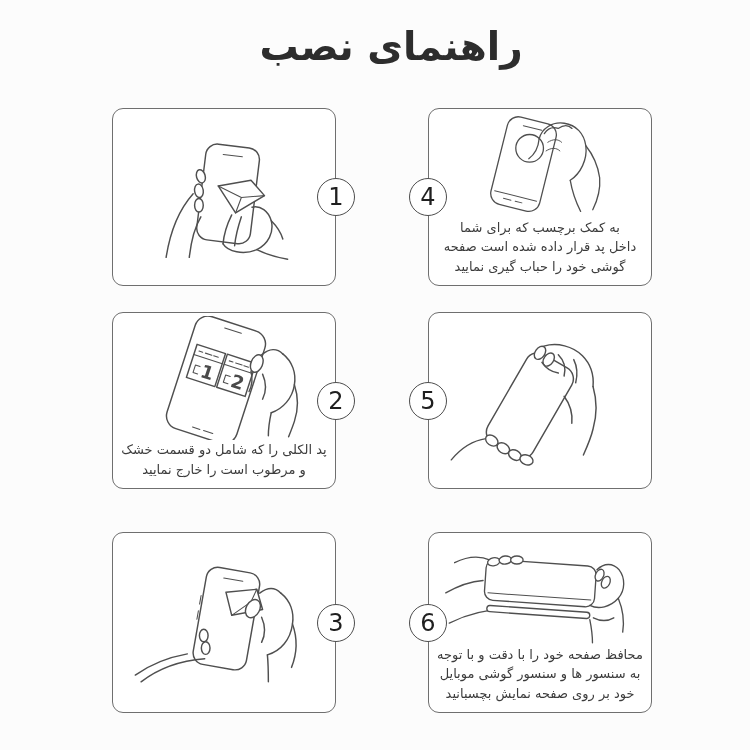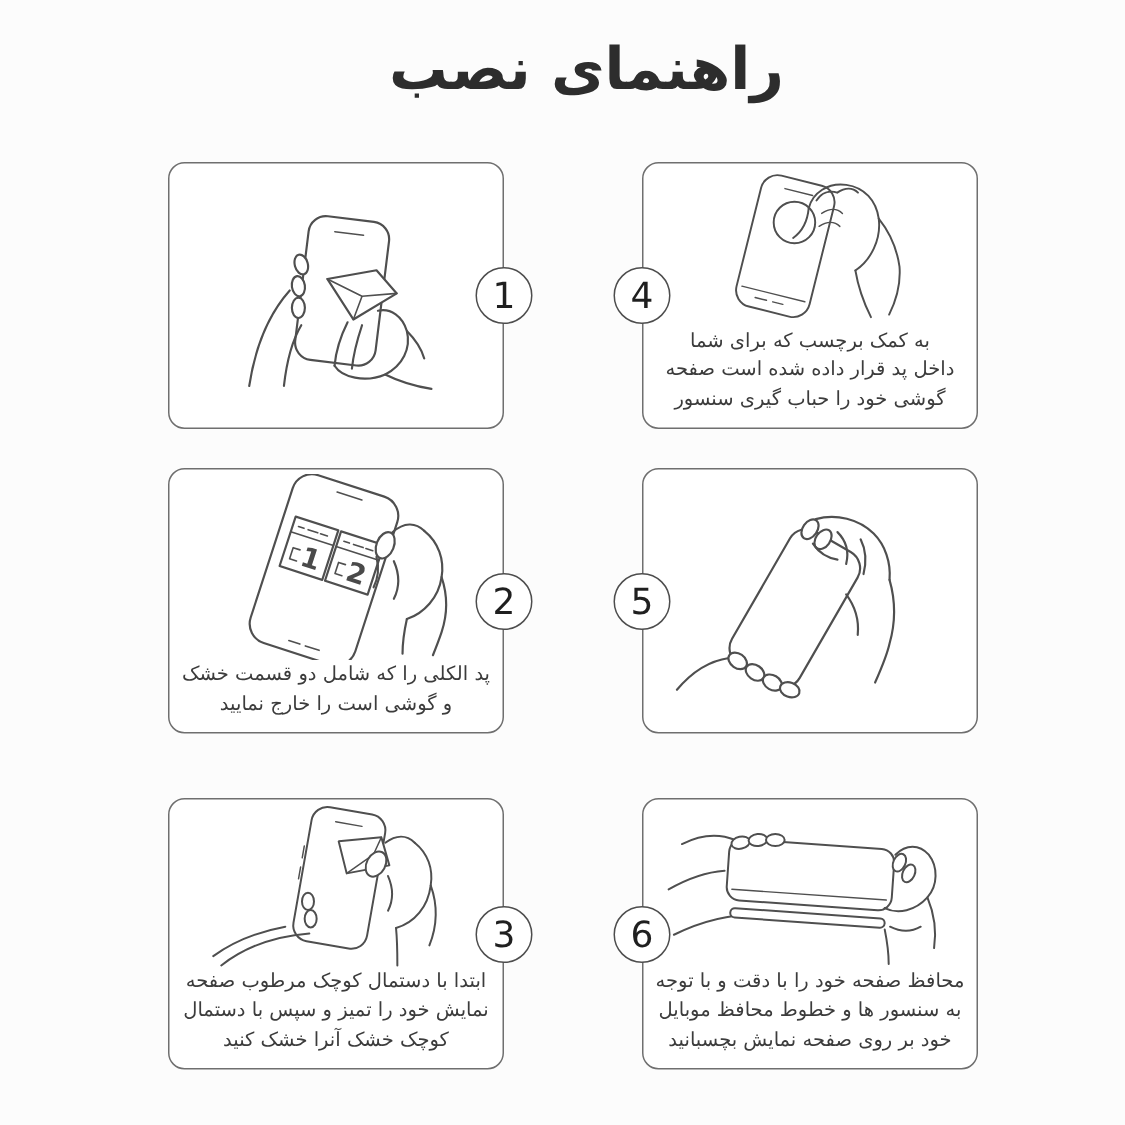--- a/index.html
+++ b/index.html
@@ -108,21 +108,21 @@
         <ellipse class="fillw" cx="146" cy="46" rx="6" ry="9.5" transform="rotate(22 146 46)"></ellipse>
         <path class="line" d="M151,37 C159,30 167,30 173,36"></path>
         <path class="line" d="M173,36 C183,44 187,56 185,68 C183,82 173,93 161,97"></path>
         <path class="line" d="M152,57 C156,66 156,75 152,83"></path>
         <path class="line" d="M140,54 C142,62 141,69 138,75"></path>
         <path class="line" d="M161,97 C159,106 158,113 158,121"></path>
         <path class="line" d="M185,68 C189,80 189,94 185,106 C183,112 181,117 179,122"></path>
       </svg>
     </div>
     <p class="caption" dir="rtl">پد الکلی را که شامل دو قسمت خشک
-و گوشی است را خارج نمایید</p>
+و مرطوب است را خارج نمایید</p>
     <div class="badge badge-right">
       <span>2</span>
     </div>
   </section>
 
   <section class="card c3">
     <div class="illus">
       <svg viewBox="0 0 224 122" preserveAspectRatio="xMidYMid meet">
         <g transform="rotate(10 112 58)">
           <rect class="fillw" x="86" y="4" width="56" height="102" rx="12"></rect>
@@ -136,23 +136,20 @@
         <polygon class="fillw" points="114,28 146,25 152,46 120,52"></polygon>
         <path class="line thin" d="M120,52 L140,38 L146,25"></path>
         <ellipse class="fillw" cx="142" cy="45" rx="7" ry="10" transform="rotate(28 142 45)"></ellipse>
         <path class="line" d="M149,29 C157,23 165,23 171,29"></path>
         <path class="line" d="M171,29 C181,37 185,49 183,61 C181,77 171,89 157,93"></path>
         <path class="line" d="M151,54 C155,63 155,72 151,80"></path>
         <path class="line" d="M157,93 C158,103 158,112 158,121"></path>
         <path class="line" d="M183,61 C188,75 188,91 182,106"></path>
       </svg>
     </div>
-    <p class="caption" dir="rtl">ابتدا با دستمال کوچک مرطوب صفحه
-نمایش خود را تمیز و سپس با دستمال
-کوچک خشک آنرا خشک کنید</p>
     <div class="badge badge-right">
       <span>3</span>
     </div>
   </section>
 
   <section class="card c4">
     <div class="illus">
       <svg viewBox="0 0 224 122" preserveAspectRatio="xMidYMid meet">
         <g transform="rotate(14 92 60)">
           <rect class="fillw" x="64" y="8" width="58" height="104" rx="13"></rect>
@@ -164,21 +161,21 @@
         <path class="line" d="M111,31 C110,42 106,49 99,54"></path>
         <path class="line" d="M111,31 C114,19 126,11 140,13 C154,15 163,25 165,39 C167,55 159,71 147,79"></path>
         <path class="line" d="M117,25 C121,19 127,17 133,19 M133,19 C139,15 145,15 149,19"></path>
         <path class="line thin" d="M121,35 C127,31 133,31 137,35 M119,45 C125,41 131,41 135,45"></path>
         <path class="line" d="M147,79 C149,91 153,103 159,115"></path>
         <path class="line" d="M165,39 C173,49 179,62 181,76 C182,89 179,101 173,113"></path>
       </svg>
     </div>
     <p class="caption" dir="rtl">به کمک برچسب که برای شما
 داخل پد قرار داده شده است صفحه
-گوشی خود را حباب گیری سنسور</p>
+گوشی خود را حباب گیری نمایید</p>
     <div class="badge badge-left">
       <span>4</span>
     </div>
   </section>
 
   <section class="card c5">
     <div class="illus">
       <svg viewBox="0 0 224 122" preserveAspectRatio="xMidYMid meet">
         <path class="line" d="M20,121 C30,109 42,101 56,99"></path>
         <g transform="rotate(30 103 62)">
@@ -219,20 +216,20 @@
         <ellipse class="fillw" cx="86" cy="27" rx="7" ry="4.5"></ellipse>
         <path class="line" d="M176,38 C184,30 194,30 201,38 C208,47 208,61 200,70 C191,80 178,83 168,78"></path>
         <ellipse class="fillw" cx="179" cy="44" rx="4.5" ry="7" transform="rotate(25 179 44)"></ellipse>
         <ellipse class="fillw" cx="186" cy="52" rx="4.5" ry="7" transform="rotate(25 186 52)"></ellipse>
         <path class="line" d="M172,92 C180,96 188,96 195,92"></path>
         <path class="line" d="M200,70 C205,82 207,95 205,108"></path>
         <path class="line" d="M168,94 C170,104 171,112 171,120"></path>
       </svg>
     </div>
     <p class="caption" dir="rtl">محافظ صفحه خود را با دقت و با توجه
-به سنسور ها و خطوط محافظ موبایل
+به سنسور ها و سنسور گوشی موبایل
 خود بر روی صفحه نمایش بچسبانید</p>
     <div class="badge badge-left">
       <span>6</span>
     </div>
   </section>
 
 </div>
 
 </body></html>

